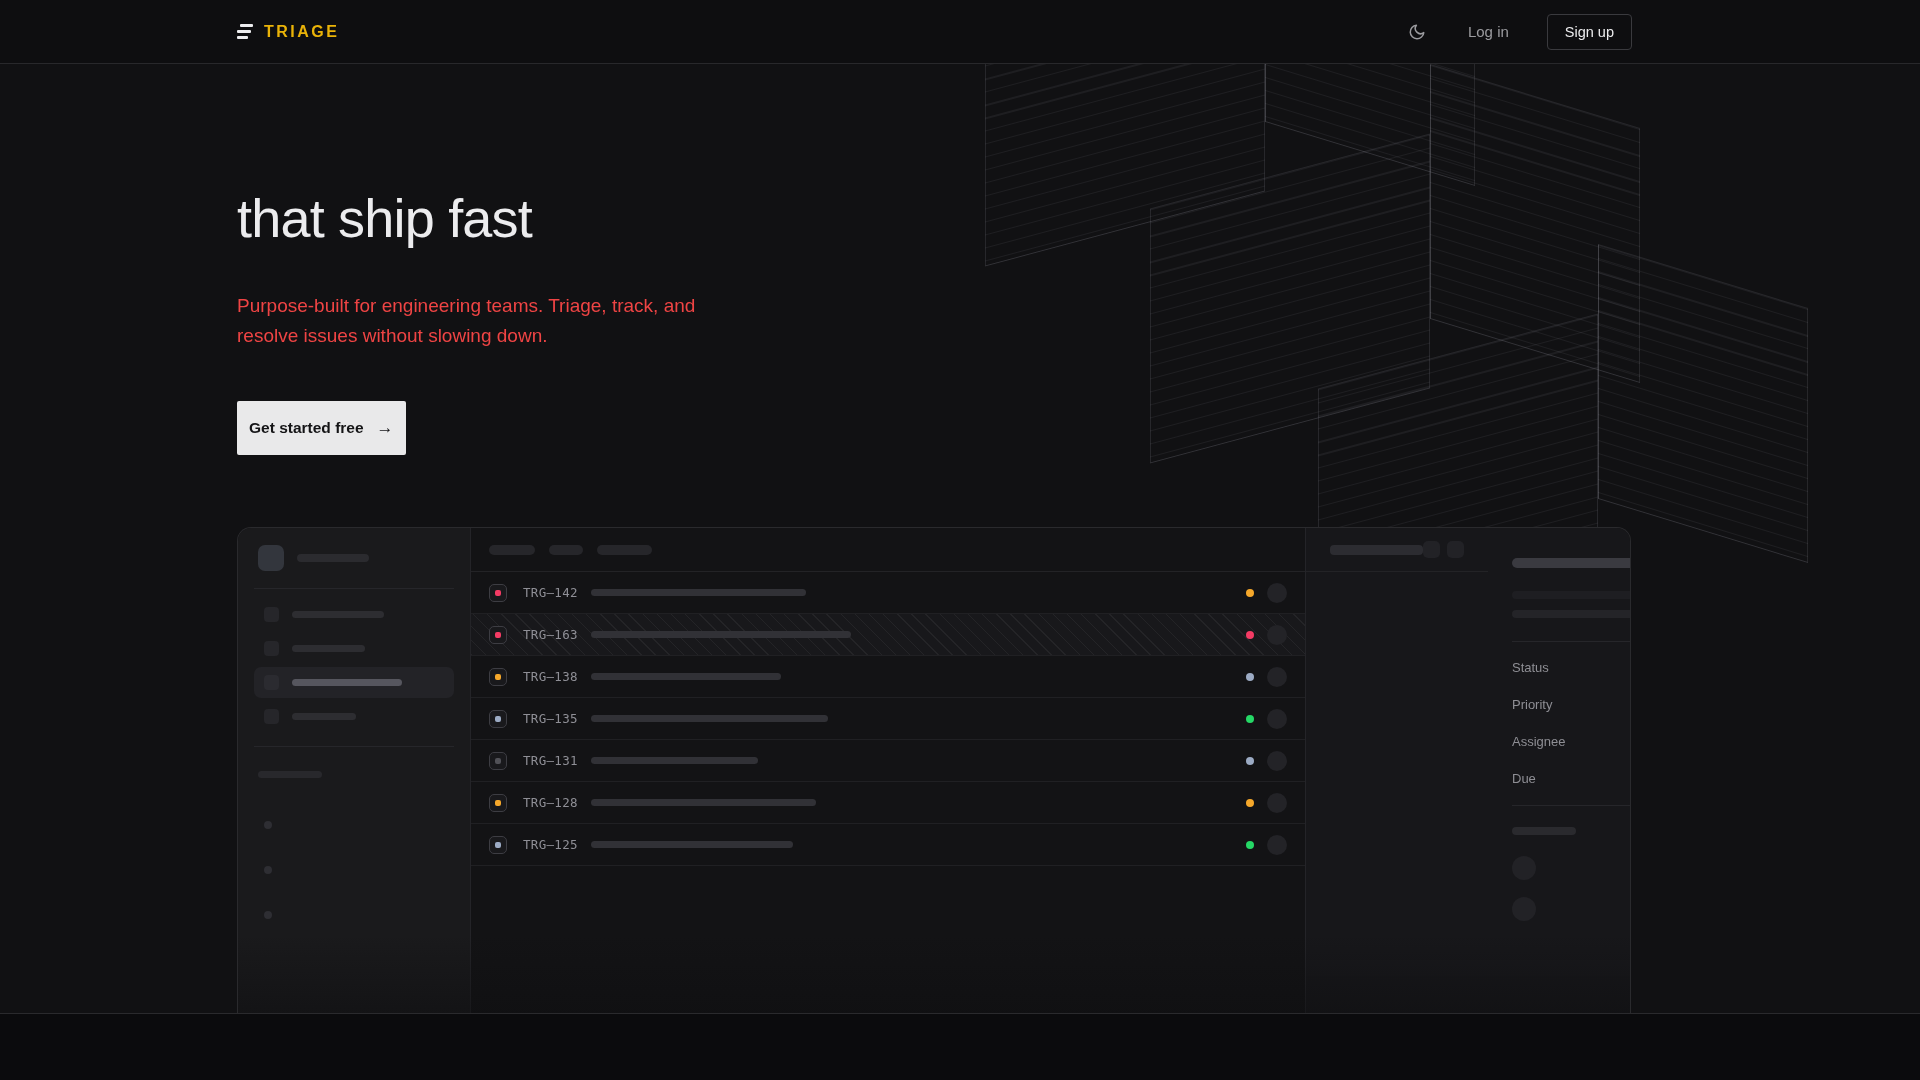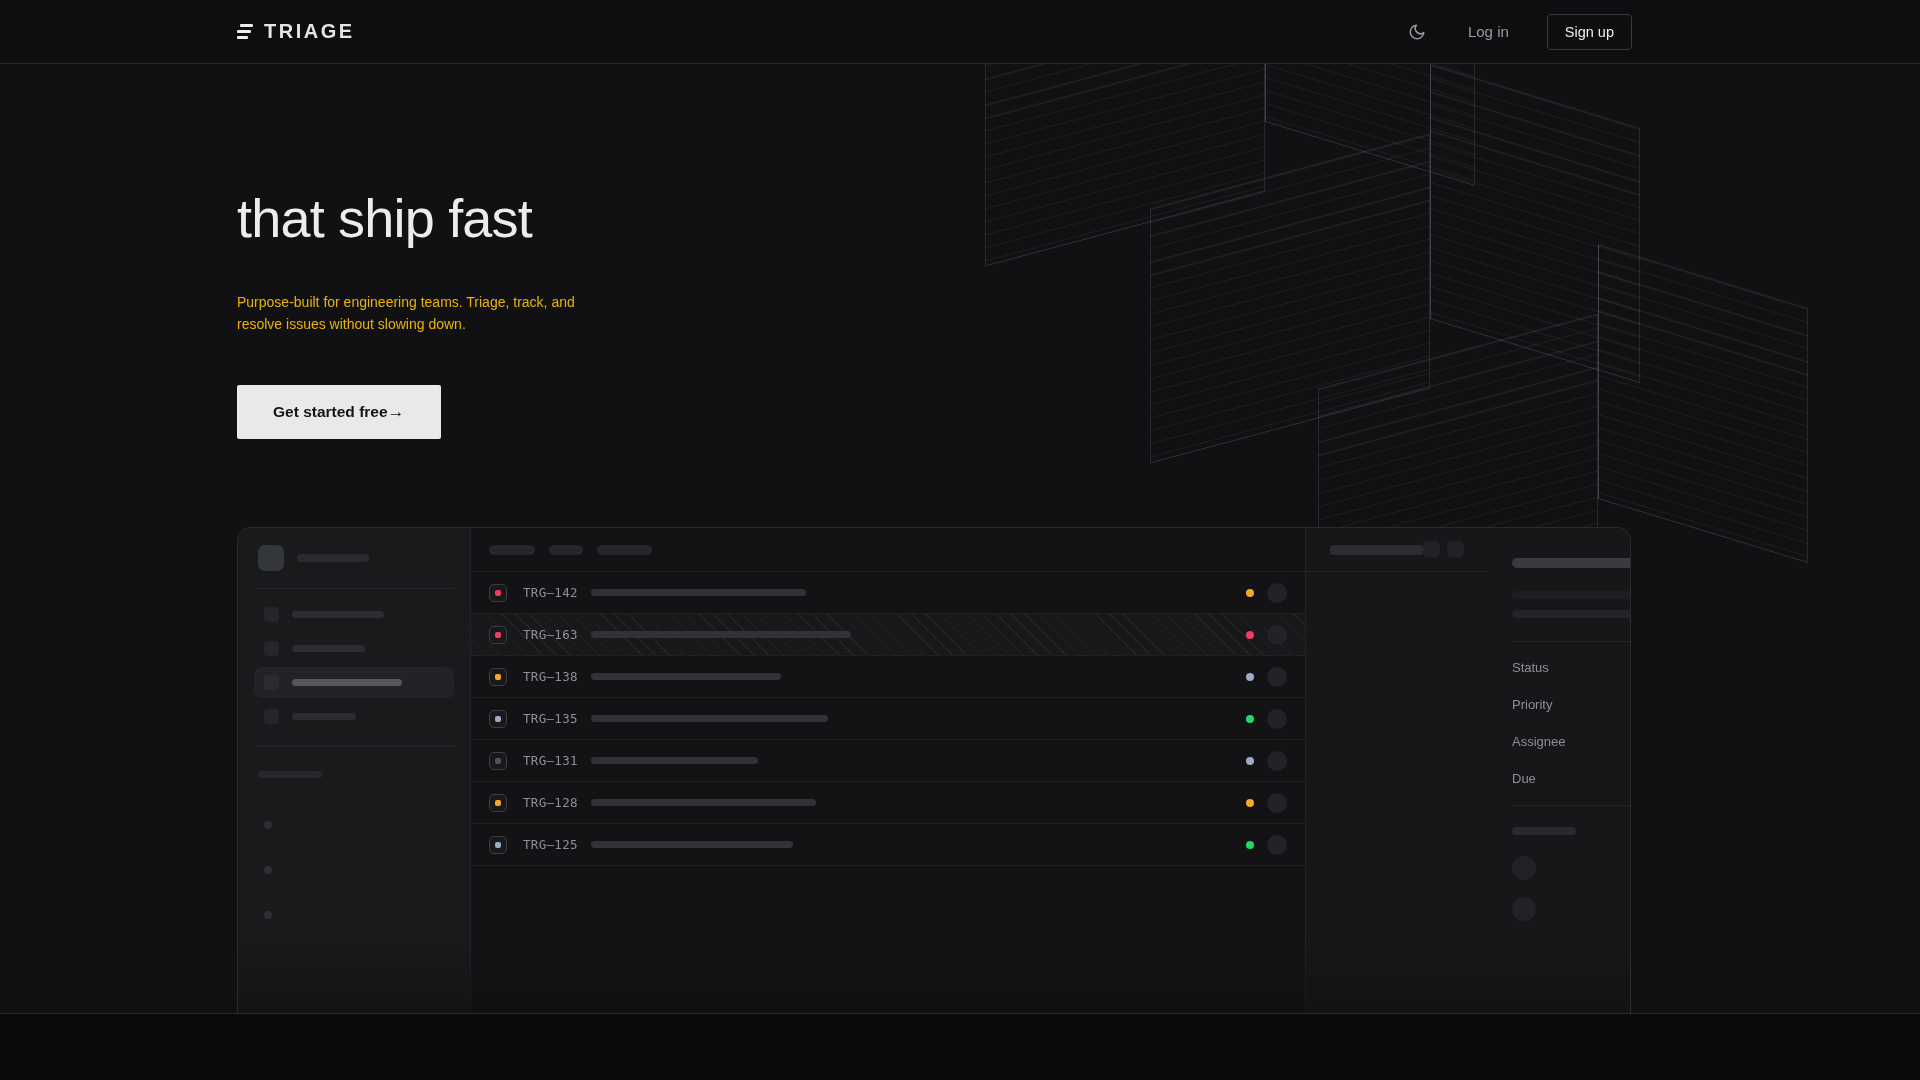--- a/index.html
+++ b/index.html
@@ -8,37 +8,37 @@
 
   
   .nav { height:64px; background:#0e0e10; border-bottom:1px solid #28282b; position:relative; z-index:5; }
   .nav-inner { width:1395px; margin-left:237px; height:100%; display:flex; align-items:center; }
   .logo { display:flex; align-items:center; gap:11px; }
   .logo-mark { display:flex; flex-direction:column; gap:3px; width:16px; }
   .logo-mark i { display:block; height:3px; background:#ededef; border-radius:1px; }
   .logo-mark i:nth-child(1){ width:13px; margin-left:3px; }
   .logo-mark i:nth-child(2){ width:14px; }
   .logo-mark i:nth-child(3){ width:11px; }
-  .logo-text { color:#e5e5e5; font-size:20px; font-weight:bold; letter-spacing:2.5px;text-align:right; }
+  .logo-text { color:#eab308; font-size:16px; font-weight:bold; letter-spacing:2.5px;text-align:right; }
   .nav-right { margin-left:auto; display:flex; align-items:center; gap:38px; }
   .theme-btn { background:none; border:none; cursor:pointer; padding:4px; line-height:0; }
   .theme-btn svg { display:block; }
   .login { color:#9b9b9f; font-size:15px; text-decoration:none; }
   .signup { background:transparent; border:1px solid #3a3a3e; border-radius:4px;
             color:#ececee; font-size:14.5px; padding:9px 17px; cursor:pointer;
             font-family:"Liberation Sans", sans-serif; }
 
   
   .hero { position:relative; height:949px; background:#111113; overflow:hidden; }
   .hero-copy { position:relative; z-index:2; margin-left:237px; padding-top:58px; }
   h1 { margin:0; color:#ececee; font-size:54px; font-weight:500; letter-spacing:-0.8px; line-height:1.19; }
-  .sub { margin:40px 0 0 0; color:#eab308; font-size:14px; line-height:1.6; max-width:500px; }
-  .cta { margin-top:50px; display:inline-flex; align-items:center; 
+  .sub { margin:40px 0 0 0; color:#ef4444; font-size:19px; line-height:1.6; max-width:500px; }
+  .cta { margin-top:50px; display:inline-flex; align-items:center; gap:13px;
          background:#e9e9ea; color:#141416; border:none; border-radius:2px;
-         font-size:15.5px; font-weight:bold; padding:17px 36px; cursor:pointer;
+         font-size:15.5px; font-weight:bold; padding:17px 12px; cursor:pointer;
          font-family:"Liberation Sans", sans-serif; }
   .cta .arrow { font-size:17px; font-weight:normal; }
 
   
   .deco { position:absolute; top:0; left:0; right:0; bottom:0; z-index:1; pointer-events:none; }
   .slab { position:absolute; }
   .face { position:absolute;
           background-image:repeating-linear-gradient(to bottom, rgba(165,165,178,0.09) 0 1.5px, transparent 1.5px 13px);
           border:1px solid rgba(165,165,178,0.15); }
   .face-l { width:280px; transform:skewY(-15deg); left:0; top:75px; }

